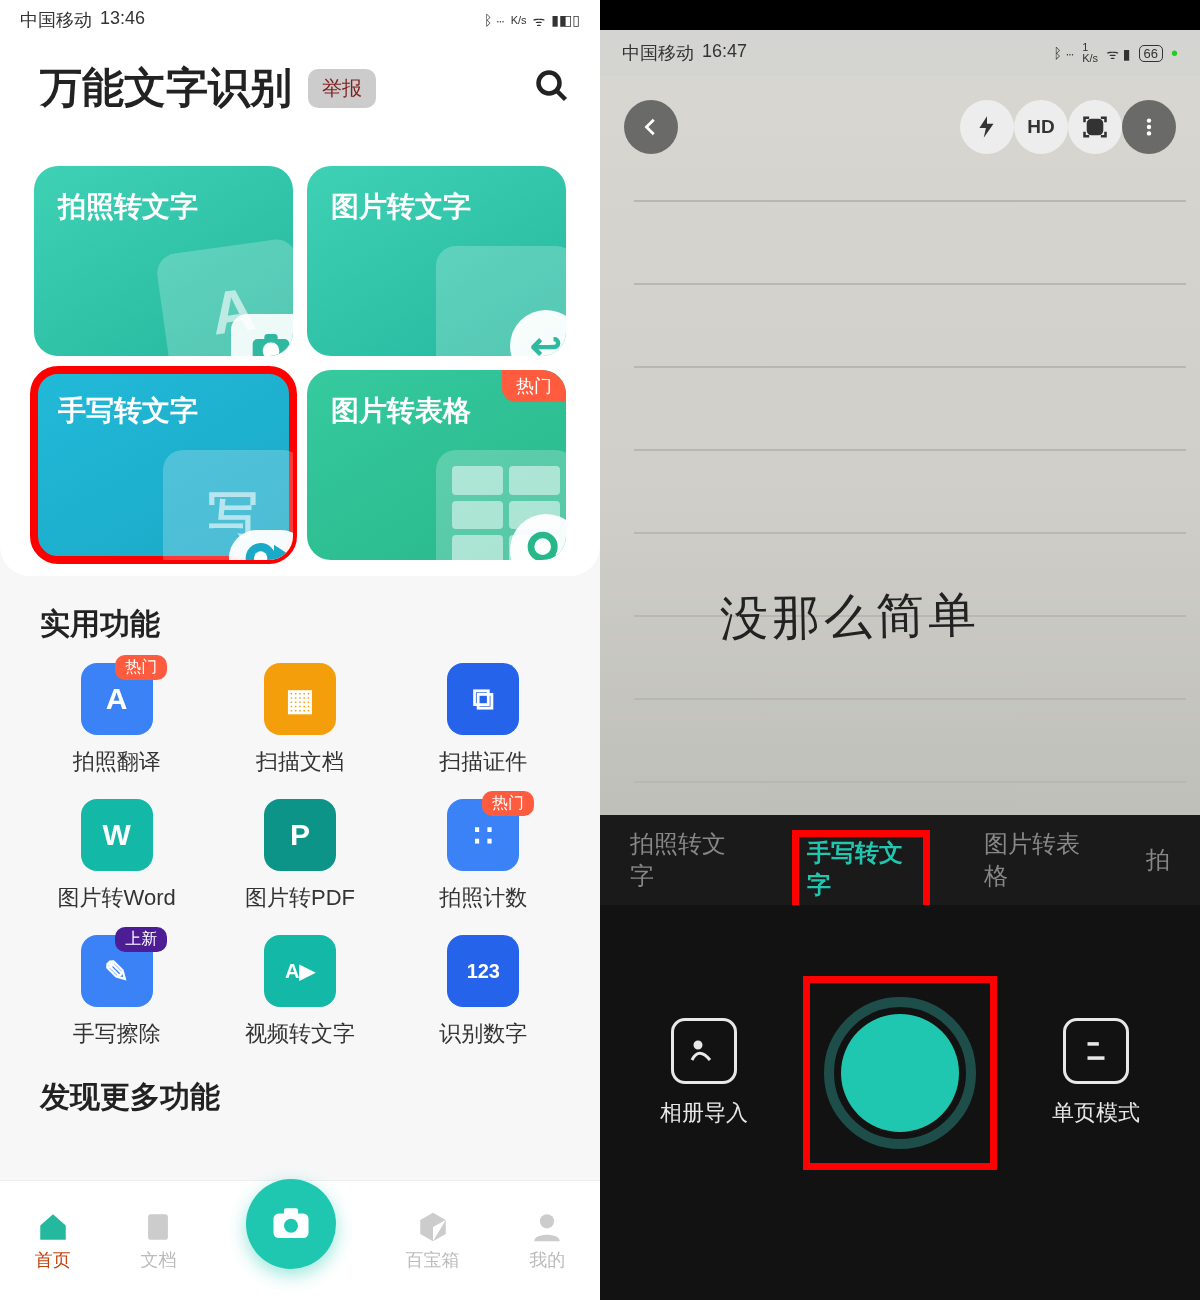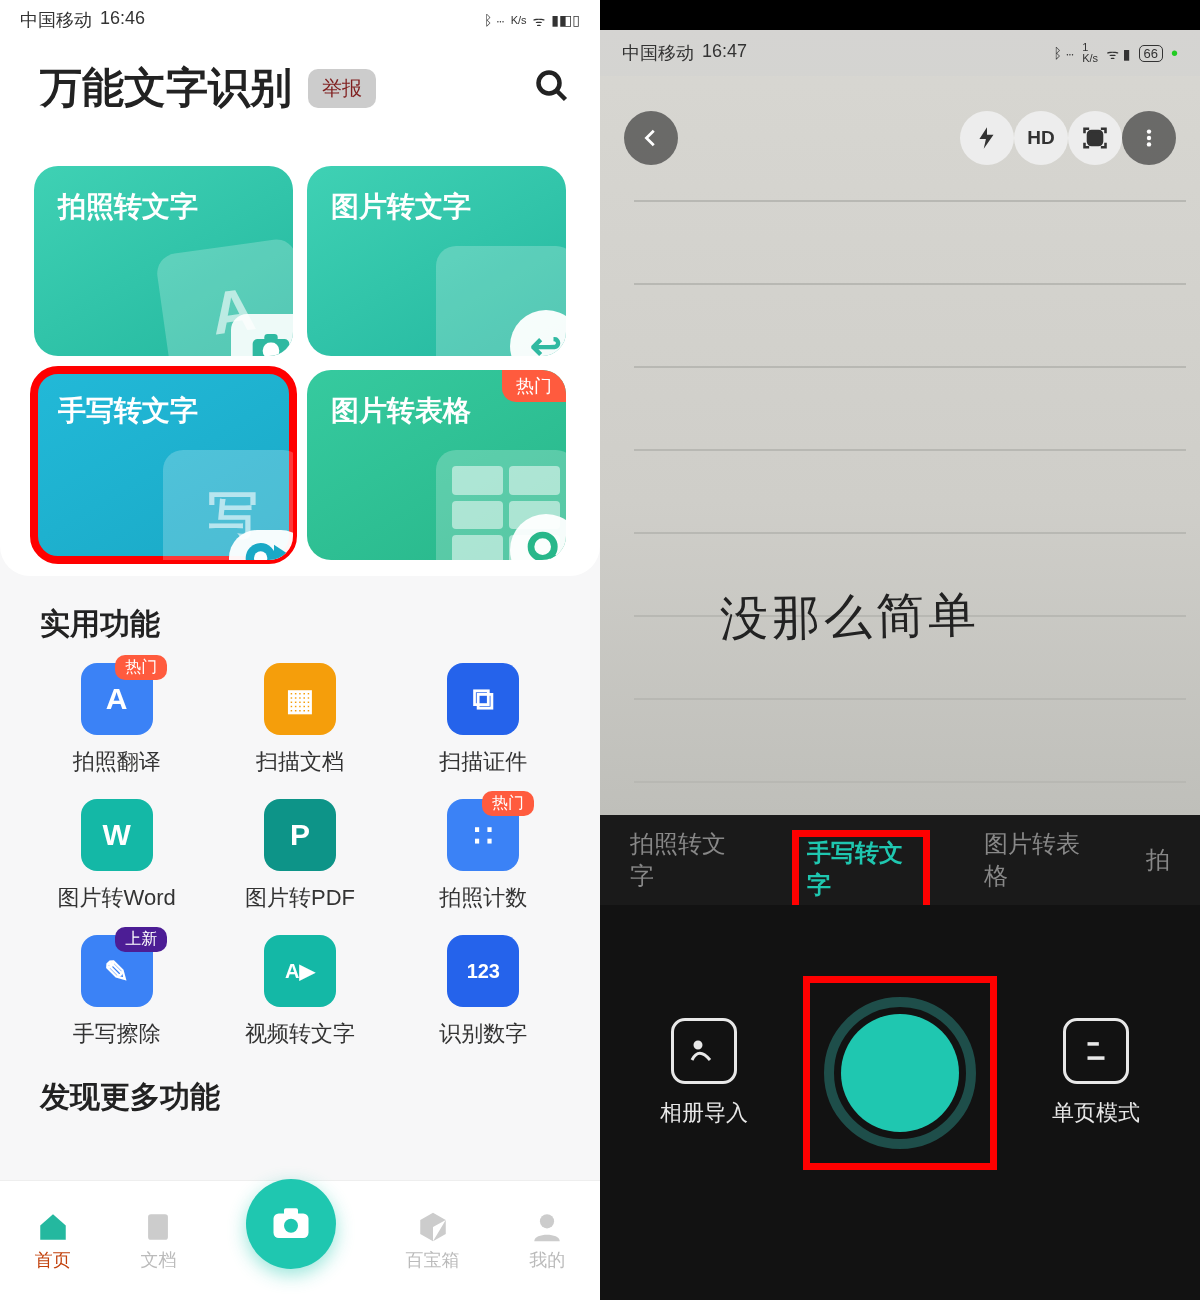--- a/index.html
+++ b/index.html
@@ -47,21 +47,21 @@
   .discover-row { padding: 28px 40px 0 40px; font-size: 30px; font-weight: 700; color: #222; }
   .bottom-nav { margin-top:auto; height: 120px; background: #fff; display: flex; align-items: center; justify-content: space-around; border-top: 1px solid #eee; position:relative;}
   .nav-item { display: flex; flex-direction: column; align-items: center; gap: 4px; font-size: 18px; color: #bbb; }
   .nav-item.active { color: #c2410c; }
   .nav-icon { width: 34px; height: 34px; }
   .nav-center { width: 90px; height: 90px; border-radius: 50%; background: #1fc7b0; display: flex; align-items: center; justify-content: center; margin-top:-34px; box-shadow: 0 6px 18px rgba(31,199,176,.45);}
   .nav-center svg { width: 42px; height: 42px; fill: #fff; }
 
   
   .r-status { height: 46px; display: flex; align-items: center; justify-content: space-between; padding: 0 22px; color: #333; font-size: 18px; background: rgba(210,210,210,.5); position:absolute; top:30px; left:0; right:0; z-index:3;}
-  .r-top-bar { position: absolute; top: 98px; left: 0; right: 0; height: 80px; display: flex; align-items: center; padding: 0 24px; z-index: 3; }
+  .r-top-bar { position: absolute; top: 87px; left: 0; right: 0; height: 80px; display: flex; align-items: center; padding: 0 24px; z-index: 3; }
   .circ-btn { width: 54px; height: 54px; border-radius: 50%; background: rgba(70,70,70,.75); display: flex; align-items: center; justify-content: center; color: #fff; font-size: 22px; font-weight: 600; }
   .circ-btn.light { background: rgba(240,240,240,.9); color:#333;}
   .r-top-spacer { flex:1; }
 
   .viewfinder { position: absolute; top: 30px; left: 0; right: 0; height: 785px; background: linear-gradient(#d8d7d2, #cfcec9 60%, #bfbfba); overflow: hidden; }
   .paper { position:absolute; inset:0;}
   .paper-line{position:absolute; left:34px; right:14px; height:2px; background:#b8b8b3;}
   .handwriting { position: absolute; top: 555px; left: 120px; font-size: 48px; color: #222; font-family: "STKaiti","KaiTi",cursive; transform: rotate(-1deg); letter-spacing: 4px;}
 
   .mode-strip { position: absolute; top: 815px; left: 0; right: 0; height: 90px; background: #1a1a1a; display: flex; align-items: center; gap: 54px; padding: 0 30px; color: #888; font-size: 24px; overflow:hidden;}
@@ -78,21 +78,21 @@
 </head>
 <body>
 
 <div class="container">
 
   <div class="left-phone">
 
     <div class="status-bar">
       <div class="status-left">
         <span>中国移动</span>
-        <span>16:46</span>
+        <span>13:46</span>
       </div>
       <div class="status-right">
         <span>ᛒ ⋯</span>
         <span style="font-size:11px;">K/s</span>
         <span>ᯤ</span>
         <span>▮◧▯</span>
       </div>
     </div>
 
     <div class="header">

